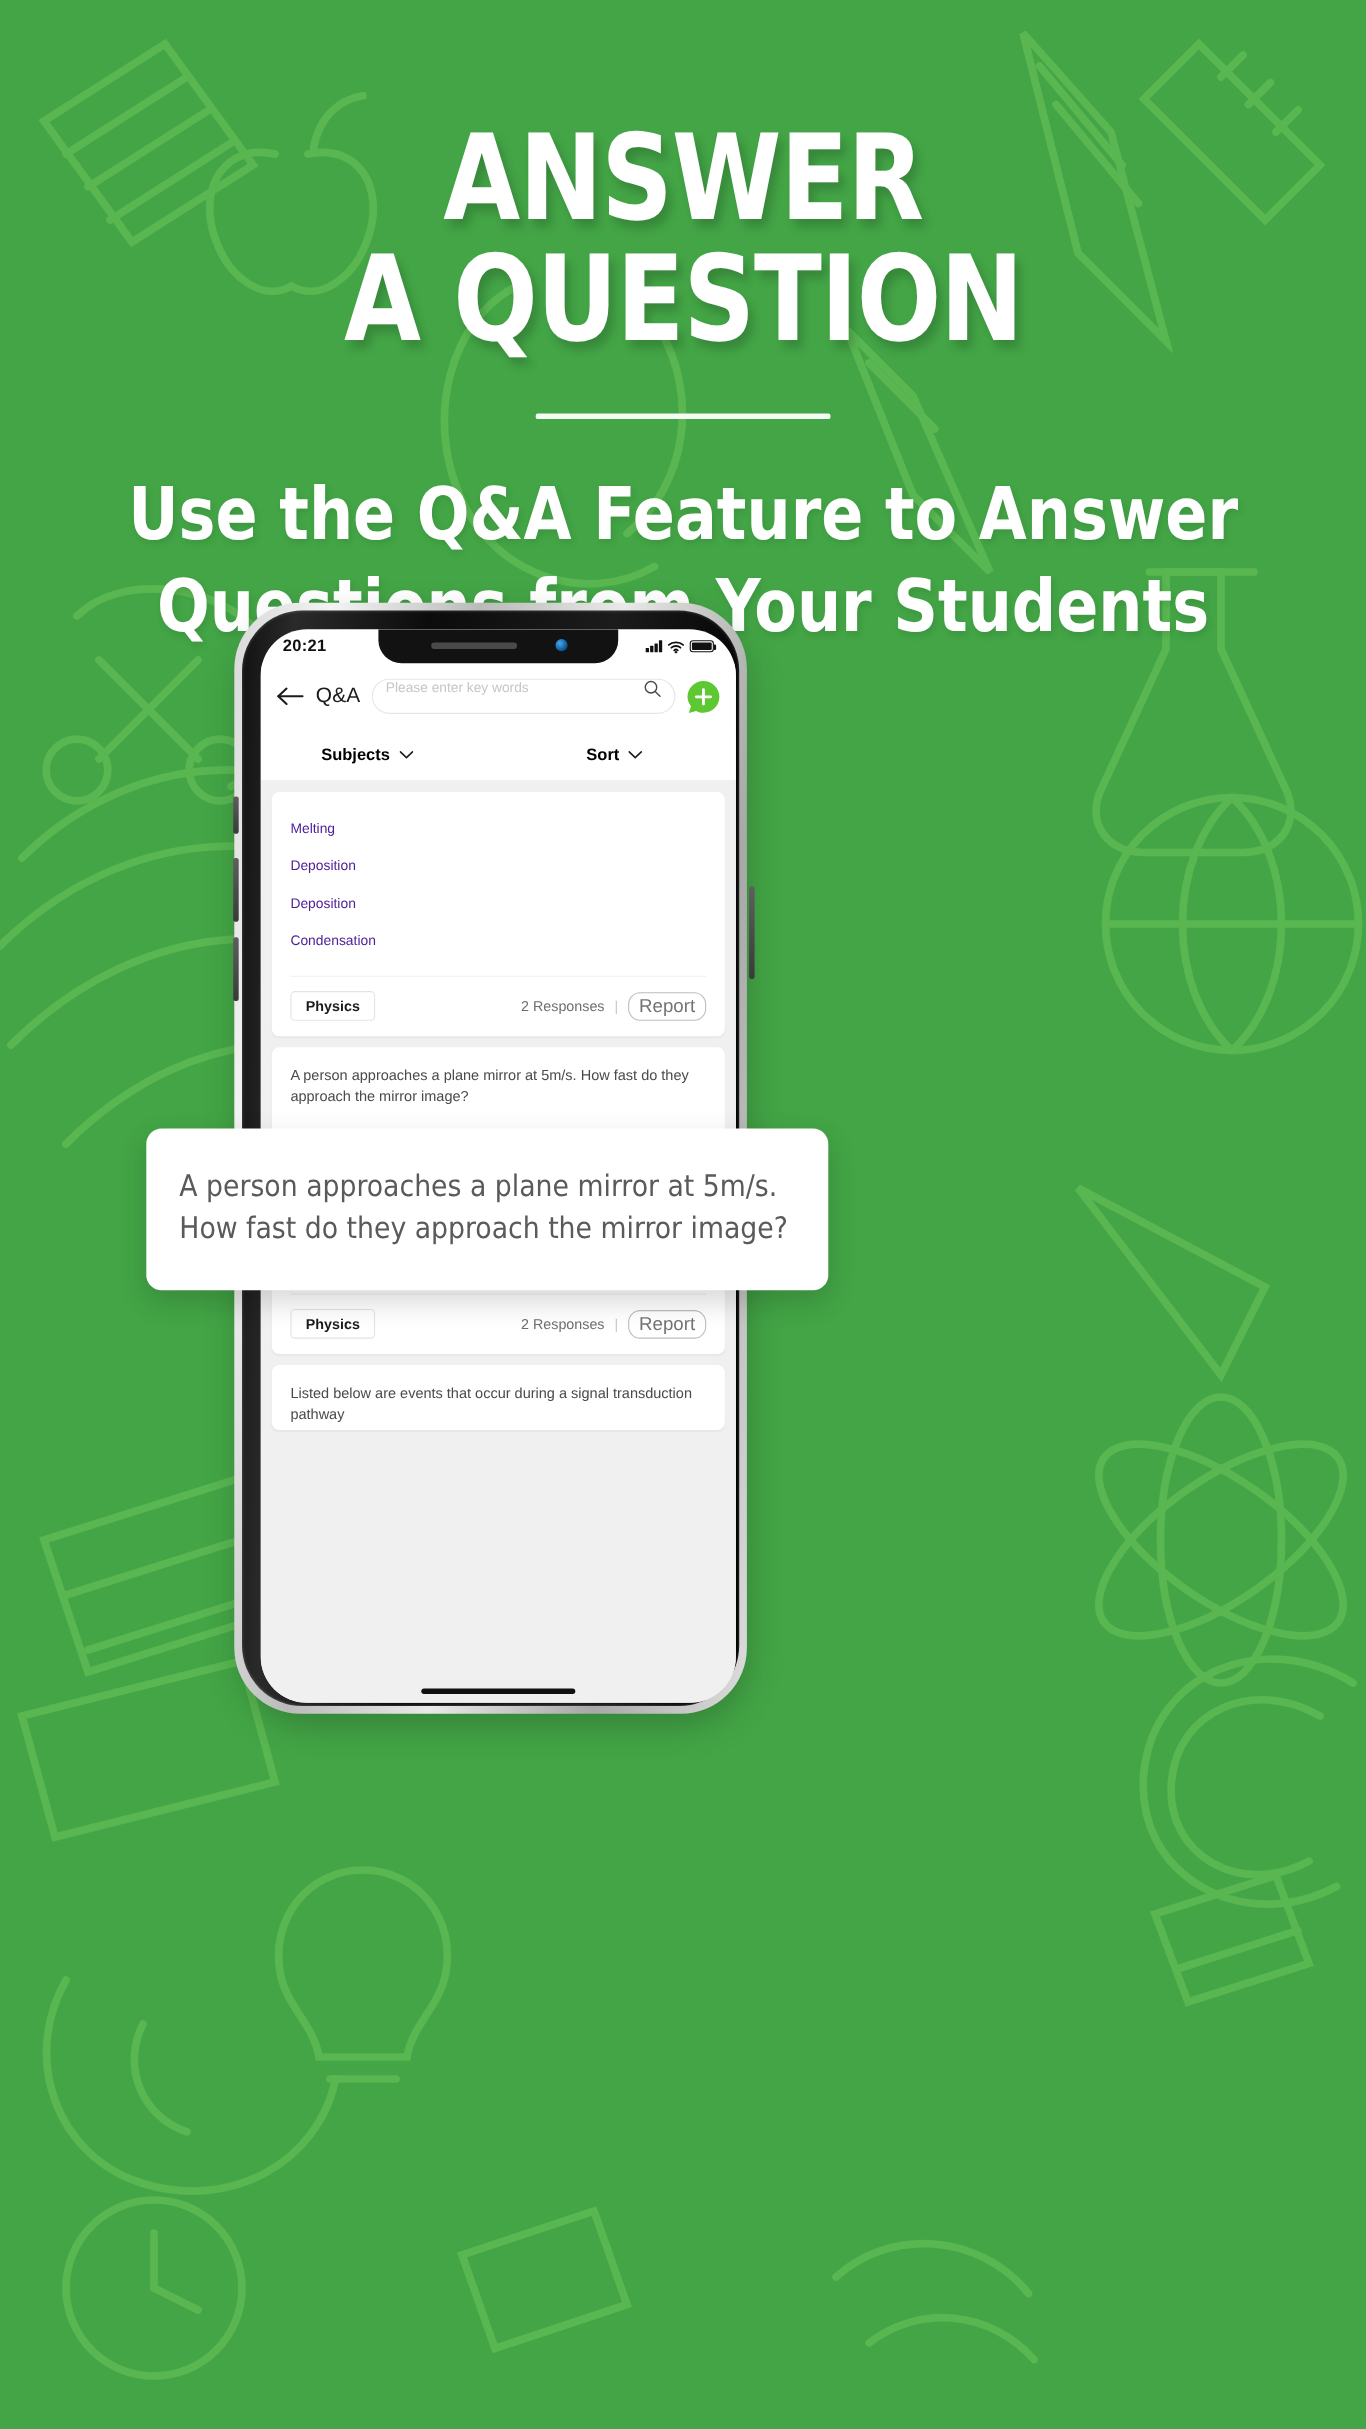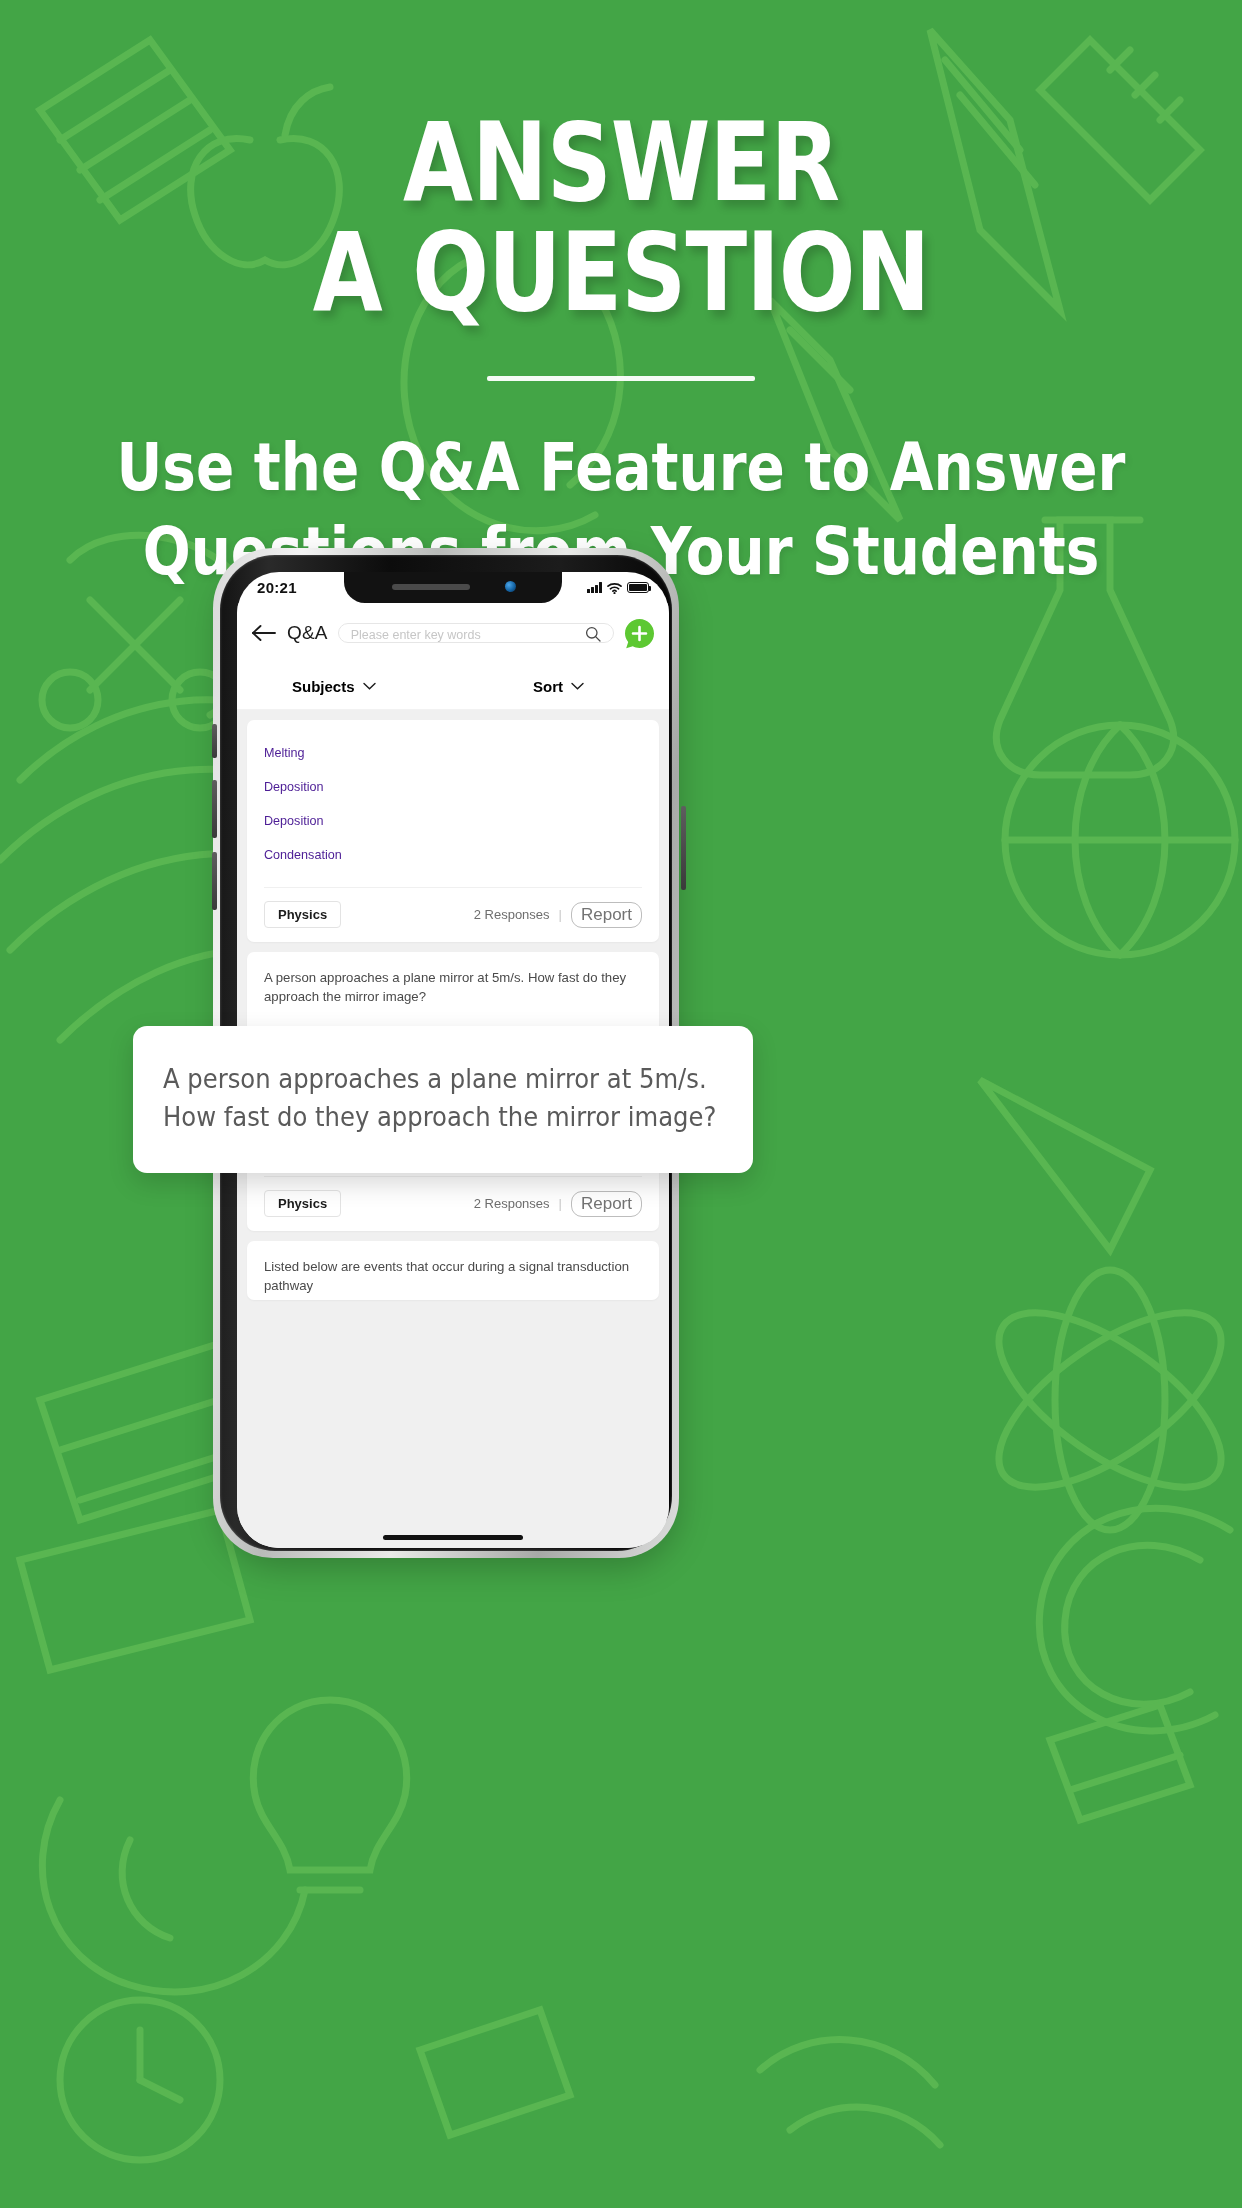--- a/index.html
+++ b/index.html
@@ -133,22 +133,22 @@
   }
   .batt span{ display:block; width:100%; height:100%; background:#111; border-radius:1px; }
 
   .app-header{
     position:absolute; top:31px; left:0; width:432px; height:60px;
     display:flex; align-items:center; padding:0 14px; gap:10px; background:#fff;
   }
   .back-arrow{ width:26px; height:22px; flex:none; }
   .app-title{ font-size:19px; color:#1b1b1b; font-weight:500; letter-spacing:0.2px; }
   .search-box{
-    flex:1; height:20px; border:1px solid #e6e6e6; border-radius:16px;
-    display:flex; align-items:flex-end; padding:0 12px; gap:6px; background:#fff;
+    flex:1; height:32px; border:1px solid #e6e6e6; border-radius:16px;
+    display:flex; align-items:flex-start; padding:0 12px; gap:6px; background:#fff;
   }
   .search-ph{ flex:1; font-size:12.5px; color:#c6c6c6; }
   .add-btn{
     width:31px; height:31px; flex:none; position:relative;
   }
 
   .filter-row{
     position:absolute; top:91px; left:0; width:432px; height:47px;
     display:flex; align-items:center; background:#fff;
     border-bottom:1px solid #f2f2f2;

